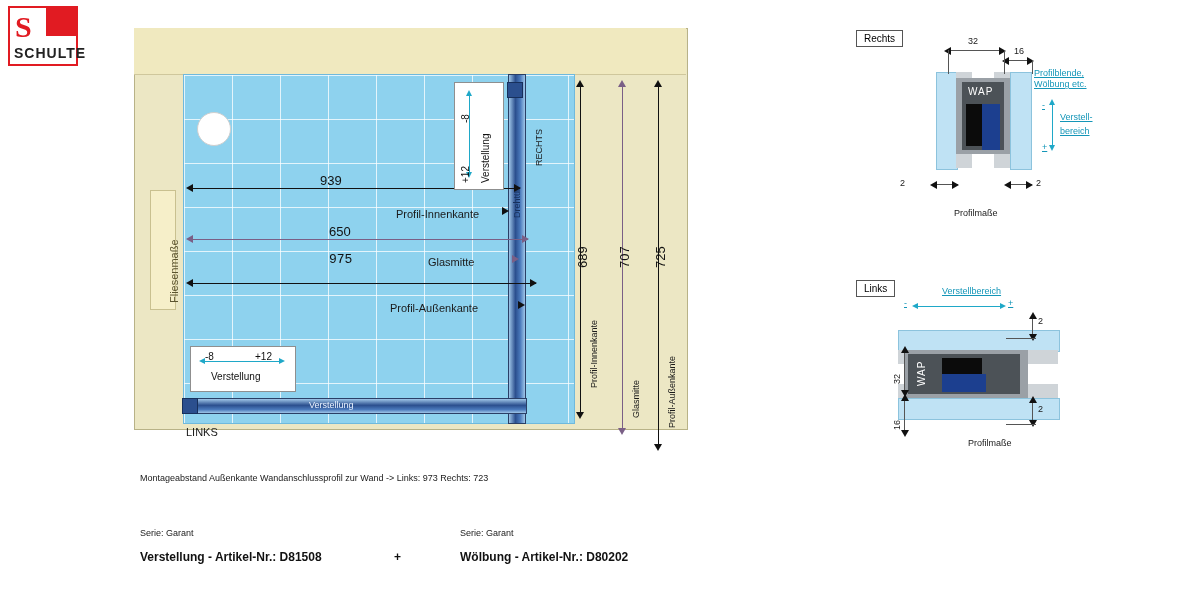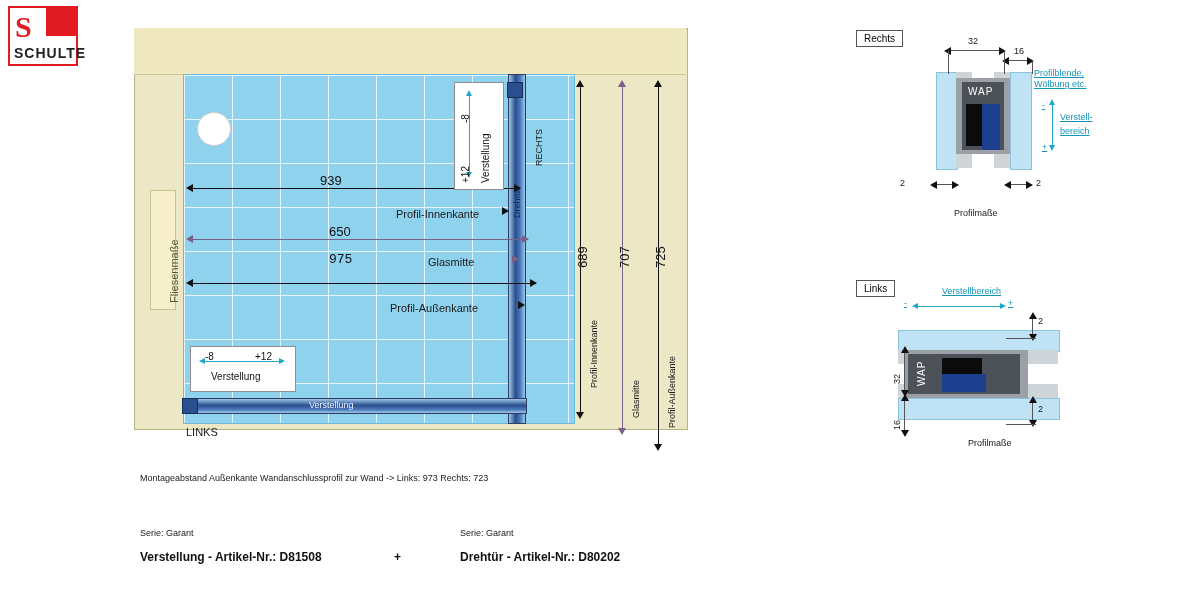--- a/index.html
+++ b/index.html
@@ -258,13 +258,13 @@
   <div class="thin" style="left:150px;top:58px;width:30px;"></div>
   <div class="thin" style="left:150px;top:144px;width:30px;"></div>
 
   <div class="tsm" style="left:112px;top:158px;">Profilmaße</div>
 </div>
 
 <div class="tsm" style="left:140px;top:528px;">Serie:  Garant</div>
 <div class="tb" style="left:140px;top:550px;">Verstellung - Artikel-Nr.: D81508</div>
 <div class="tb" style="left:394px;top:550px;">+</div>
 <div class="tsm" style="left:460px;top:528px;">Serie:  Garant</div>
-<div class="tb" style="left:460px;top:550px;">Drehtür - Artikel-Nr.: D80202</div>
+<div class="tb" style="left:460px;top:550px;">Wölbung - Artikel-Nr.: D80202</div>
 
 </body></html>

